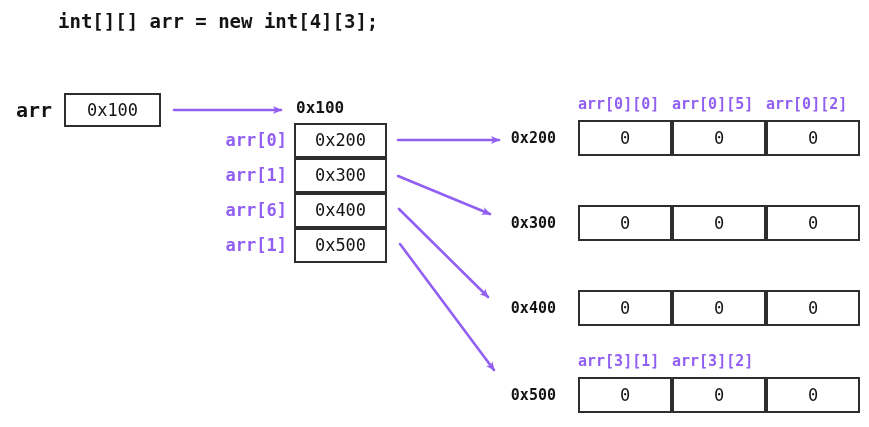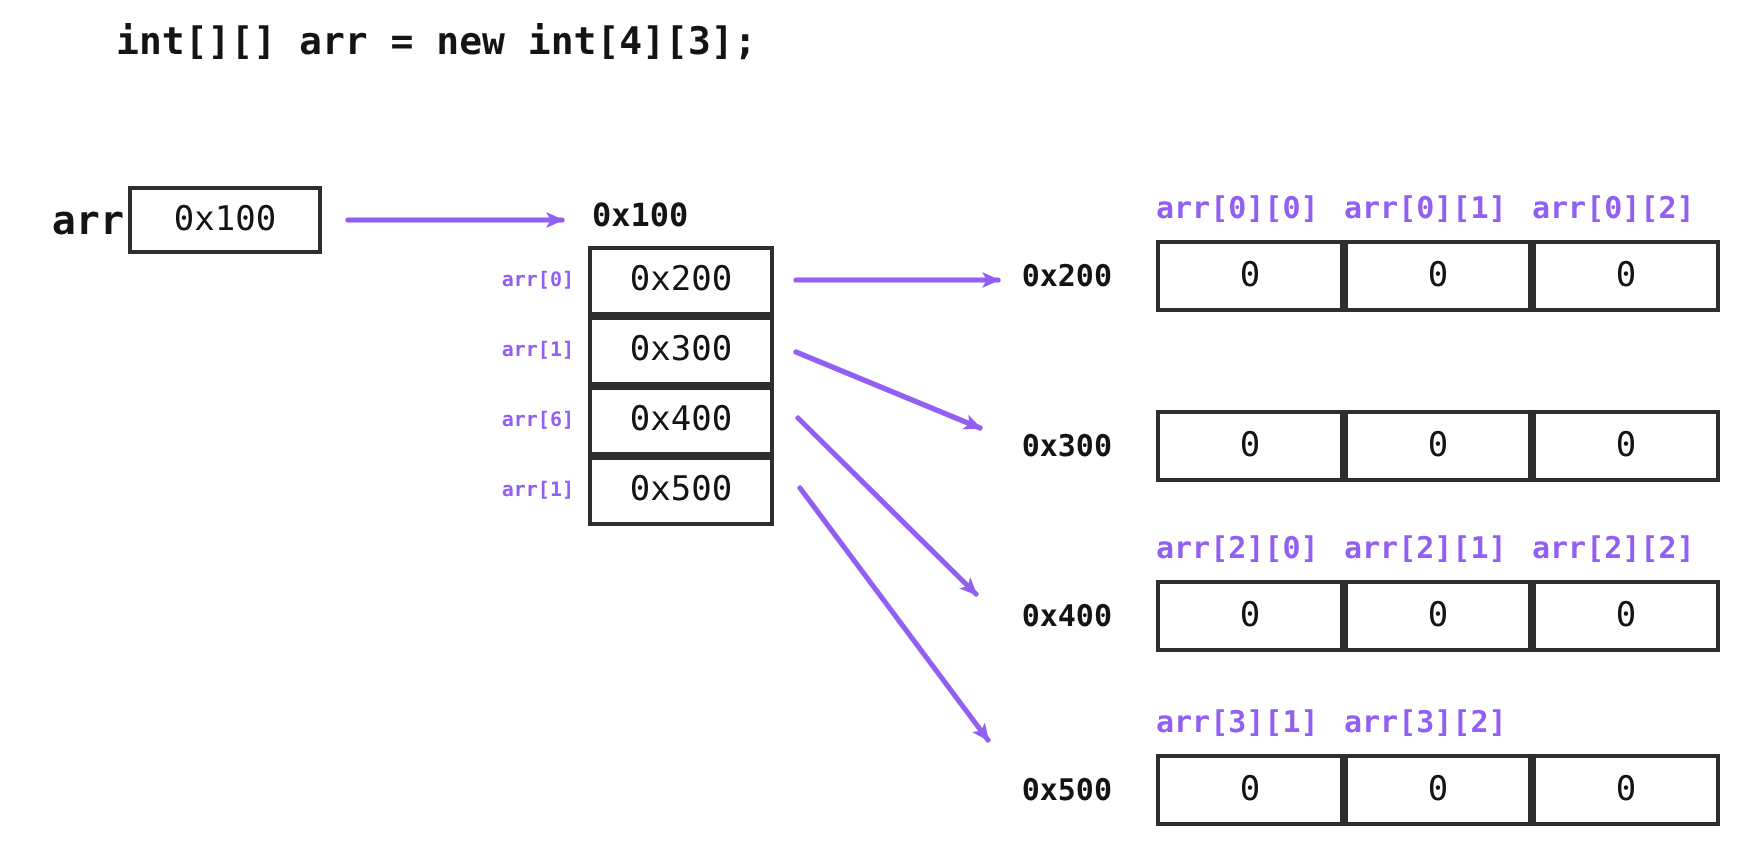--- a/index.html
+++ b/index.html
@@ -3,28 +3,28 @@
 <meta charset="utf-8">
 <style>
   :root { --accent:#915ff2; --border:#2e2e2e; --ink:#141414; }
   * { margin:0; padding:0; box-sizing:border-box; }
   body { background:#ffffff; font-family:"DejaVu Sans Mono", monospace; color:var(--ink); }
   .stage { position:relative; width:869px; height:427px; background:#ffffff; overflow:hidden; }
 
   .code-line { position:absolute; left:14px; top:10px; font-size:19px; font-weight:bold; letter-spacing:0; white-space:pre;margin-left:44px; }
 
   
-  .ptr-label { position:absolute; left:16px; top:98px; width:46px; font-size:20px; font-weight:bold; text-align:right; }
+  .ptr-label { position:absolute; left:16px; top:98px; width:46px; font-size:20px; font-weight:bold; text-align:left; }
   .ptr-box { position:absolute; left:64px; top:93px; width:97px; height:34px; border:2px solid var(--border); font-size:17px; line-height:30px; text-align:center; background:#fff; }
 
   
   .spine-address { position:absolute; left:296px; top:98px; font-size:16px; font-weight:bold; }
   .spine { position:absolute; left:294px; top:123px; width:93px; }
   .spine-cell { width:93px; height:35px; border:2px solid var(--border); font-size:17px; line-height:31px; text-align:center; background:#fff; }
-  .spine-label { position:absolute; left:200px; width:87px; height:35px; text-align:right; font-size:10px; font-weight:bold; color:var(--accent); line-height:35px; }
+  .spine-label { position:absolute; left:200px; width:87px; height:35px; text-align:right; font-size:17px; font-weight:bold; color:var(--accent); line-height:35px; }
 
   
   .mem-headers { position:absolute; left:578px; width:282px; display:flex; }
   .mem-headers span { width:94px; font-size:15px; font-weight:bold; color:var(--accent); white-space:nowrap; }
   .mem-address { position:absolute; left:456px; width:100px; height:36px; text-align:right; font-size:15px; font-weight:bold; line-height:36px; }
   .mem-cells { position:absolute; left:578px; display:flex; }
   .mem-cell { width:94px; height:36px; border:2px solid var(--border); font-size:17px; line-height:32px; text-align:center; background:#fff; }
 
   .arrows { position:absolute; left:0; top:0; width:869px; height:427px; pointer-events:none; }
   .arrows line { stroke:var(--accent); stroke-width:2.6; stroke-linecap:round; }
@@ -49,42 +49,37 @@
 
   <div class="spine">
     <div class="spine-cell">0x200</div>
     <div class="spine-cell">0x300</div>
     <div class="spine-cell">0x400</div>
     <div class="spine-cell">0x500</div>
   </div>
 
   <div class="mem-headers" style="top:95px">
     <span>arr[0][0]</span>
-    <span>arr[0][1]</span>
+    <span>arr[0][5]</span>
     <span>arr[0][2]</span>
   </div>
   <div class="mem-address" style="top:120px">0x200</div>
   <div class="mem-cells" style="top:120px">
     <div class="mem-cell">0</div>
     <div class="mem-cell">0</div>
     <div class="mem-cell">0</div>
   </div>
 
   <div class="mem-address" style="top:205px">0x300</div>
   <div class="mem-cells" style="top:205px">
     <div class="mem-cell">0</div>
     <div class="mem-cell">0</div>
     <div class="mem-cell">0</div>
   </div>
 
-  <div class="mem-headers" style="top:265px">
-    <span>arr[2][0]</span>
-    <span>arr[2][1]</span>
-    <span>arr[2][2]</span>
-  </div>
   <div class="mem-address" style="top:290px">0x400</div>
   <div class="mem-cells" style="top:290px">
     <div class="mem-cell">0</div>
     <div class="mem-cell">0</div>
     <div class="mem-cell">0</div>
   </div>
 
   <div class="mem-headers" style="top:352px">
     <span>arr[3][1]</span>
     <span>arr[3][2]</span>

